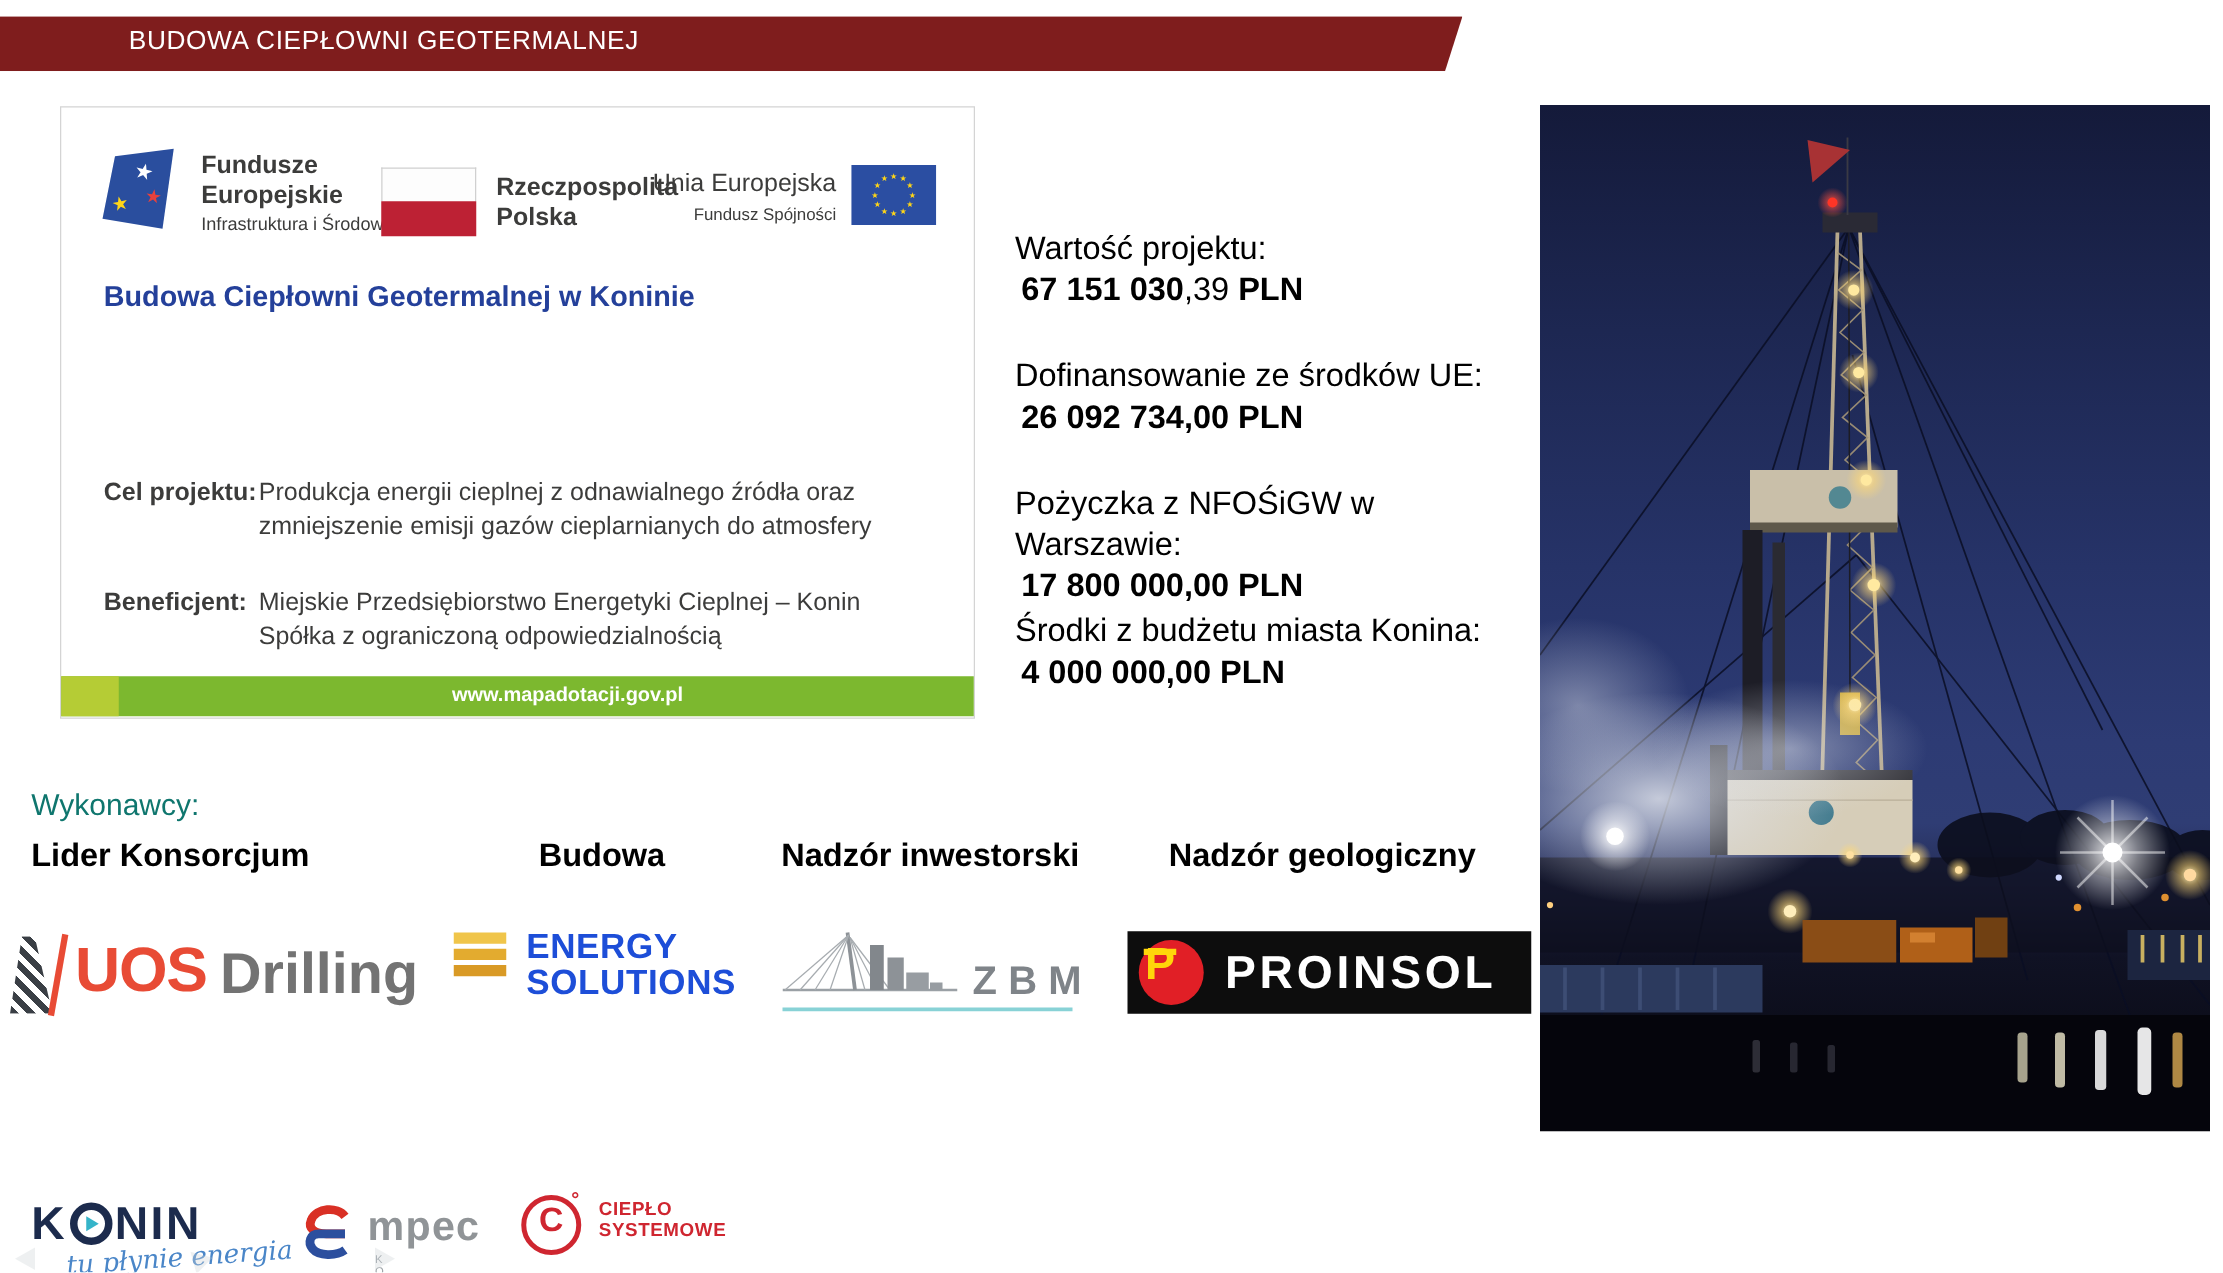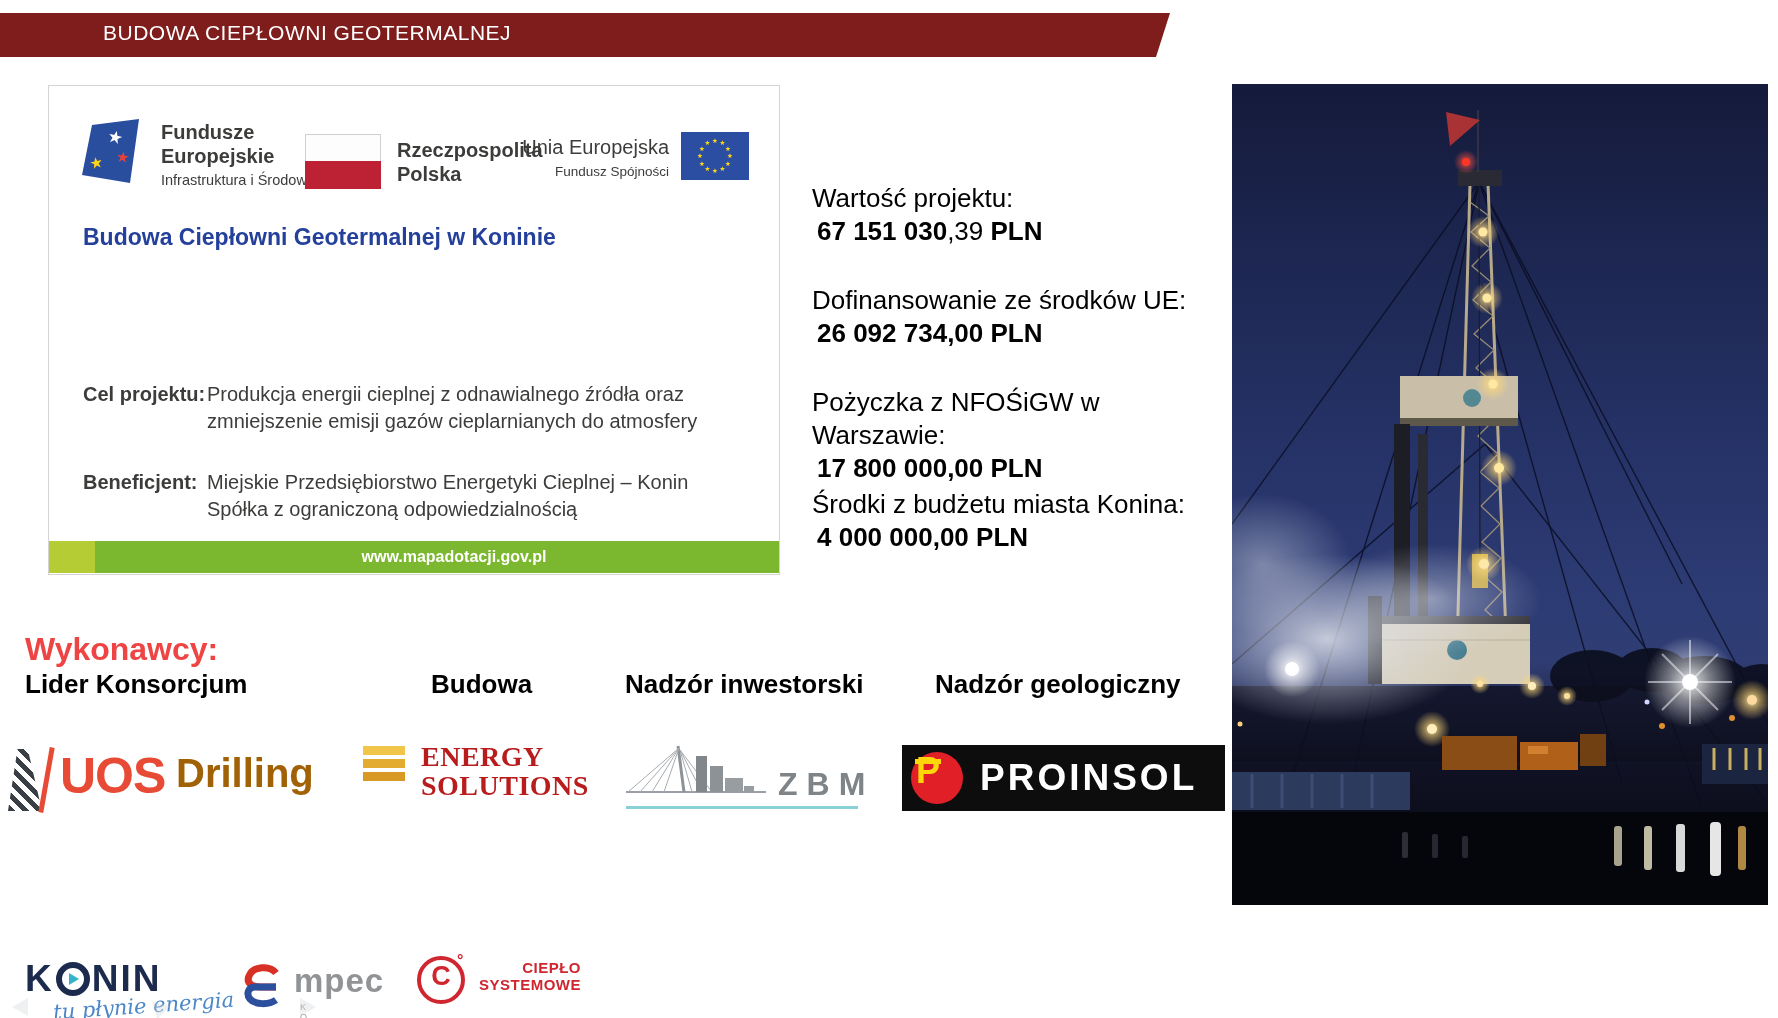--- a/index.html
+++ b/index.html
@@ -41,40 +41,40 @@
 
   
   .financials{position:absolute;left:812px;top:182px;width:420px;}
   .fin-item{position:absolute;left:0;width:420px;}
   .fin-item .flabel{font-size:26px;line-height:33px;color:#000;}
   .fin-item .fvalue{font-size:26px;line-height:33px;color:#000;font-weight:bold;padding-left:5px;}
   .fin-item .amount-light{font-weight:400;}
   .fi-0{top:0;} .fi-1{top:102px;} .fi-2{top:204px;} .fi-3{top:306px;}
 
   
-  .wyk-heading{position:absolute;left:25px;top:631px;font-size:32px;font-weight:bold;color:#ef4444;}
+  .wyk-heading{position:absolute;left:25px;top:631px;font-size:24px;font-weight:normal;color:#0f766e;}
   .wyk-role{position:absolute;top:669px;font-size:26px;font-weight:bold;color:#000;white-space:nowrap;}
   .role-0{left:25px;} .role-1{left:431px;} .role-2{left:625px;} .role-3{left:935px;}
 
   
   .uos-logo{position:absolute;left:8px;top:745px;height:68px;}
   .uos-icon{position:absolute;left:0;top:4px;width:34px;height:62px;
             background:repeating-linear-gradient(45deg,#3a3f45 0 5px,#fff 5px 10px);
             clip-path:polygon(28% 0,58% 0,100% 100%,0 100%);}
   .uos-slash{position:absolute;left:36px;top:2px;width:5px;height:66px;background:#e84b35;
              transform:rotate(10deg);}
   .uos-name{position:absolute;left:52px;top:2px;font-size:50px;font-weight:800;color:#e84b35;
             letter-spacing:-1px;}
-  .uos-sub{position:absolute;left:168px;top:6px;font-size:40px;font-weight:600;color:#a16207;}
+  .uos-sub{position:absolute;left:168px;top:6px;font-size:46px;font-weight:600;color:#737373;}
   .energy-logo{position:absolute;left:363px;top:742px;}
   .energy-bars{position:absolute;left:0;top:4px;}
   .energy-bars div{width:42px;height:9px;margin-bottom:4px;}
   .eb1{background:#f0c54a;} .eb2{background:#e3ab2f;} .eb3{background:#d99a25;}
-  .energy-text{position:absolute;left:58px;top:0;font-size:28px;font-weight:800;color:#b91c1c;
-               line-height:29px;letter-spacing:.5px;font-family:Liberation Serif, serif;}
+  .energy-text{position:absolute;left:58px;top:0;font-size:28px;font-weight:800;color:#1d4ed8;
+               line-height:29px;letter-spacing:.5px;}
   .zbm-logo{position:absolute;left:626px;top:740px;width:238px;height:74px;}
   .zbm-name{position:absolute;left:152px;top:26px;font-size:32px;font-weight:bold;color:#7f8489;
             letter-spacing:9px;}
   .zbm-line{position:absolute;left:0;top:66px;width:232px;height:3px;background:#88d2d6;}
   .proinsol-logo{position:absolute;left:902px;top:745px;width:323px;height:66px;background:#0d0d0d;}
   .proinsol-circle{position:absolute;left:9px;top:7px;width:52px;height:52px;border-radius:50%;
                    background:#e11f26;}
   .proinsol-p{position:absolute;left:0;top:5px;width:52px;text-align:center;font-size:36px;
               font-weight:800;color:#ffd60a;}
   .proinsol-pbar{position:absolute;left:13px;top:14px;width:26px;height:5px;background:#ffd60a;}
@@ -96,21 +96,21 @@
   .mpec-name{position:absolute;left:54px;top:0px;font-size:33px;font-weight:bold;color:#909497;
              letter-spacing:1px;}
   .mpec-city{position:absolute;left:60px;top:40px;font-size:9px;letter-spacing:7px;color:#9aa0a5;}
   .cieplo-logo{position:absolute;left:417px;top:956px;}
   .cieplo-ring{position:absolute;left:0;top:0;width:40px;height:40px;border:4px solid #cf2630;
                border-radius:50%;}
   .cieplo-c{position:absolute;left:0;top:5px;width:48px;text-align:center;font-size:27px;
             font-weight:800;color:#cf2630;}
   .cieplo-deg{position:absolute;left:40px;top:-4px;font-size:16px;font-weight:bold;color:#cf2630;}
   .cieplo-text{position:absolute;left:62px;top:3px;font-size:15px;font-weight:800;color:#cf2630;
-               line-height:17px;letter-spacing:.5px;text-align:right;}
+               line-height:17px;letter-spacing:.5px;}
   .watermark{position:absolute;top:998px;opacity:.35;}
   .wm-shape{position:absolute;width:0;height:0;border-top:9px solid transparent;
             border-bottom:9px solid transparent;border-right:16px solid #cfd5d8;}
   .wm-0{left:12px;} .wm-1{left:150px;transform:rotate(45deg);} .wm-2{left:300px;transform:rotate(180deg);}
 
   
   .photo{position:absolute;left:1232px;top:84px;width:536px;height:821px;overflow:hidden;
          background:linear-gradient(180deg,#141a3a 0%,#1d2752 22%,#263368 45%,#2d3b74 62%,
                     #2f3d74 70%,#23294e 77%,#101224 83%,#07070e 100%);}
   .photo svg{position:absolute;left:0;top:0;}

